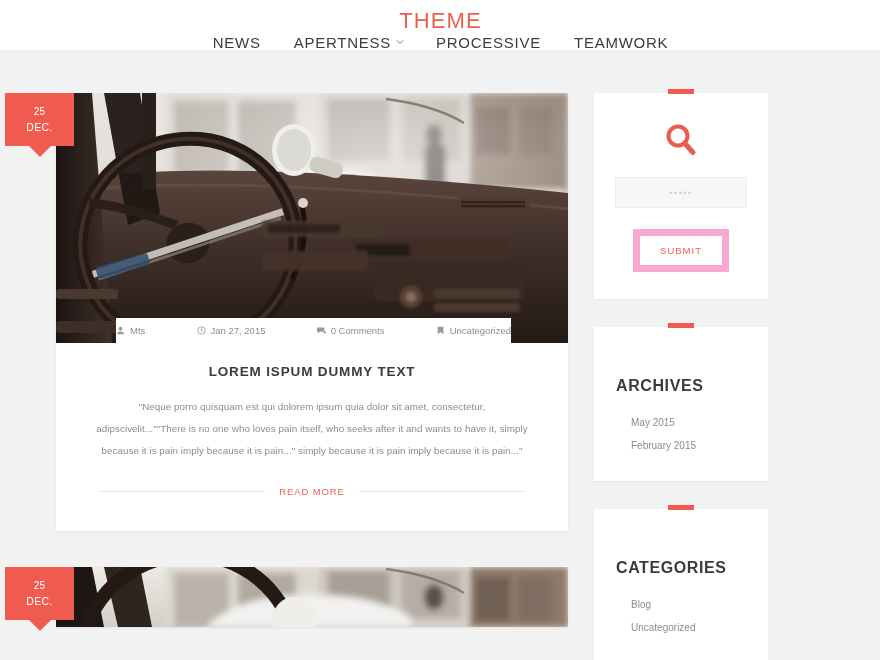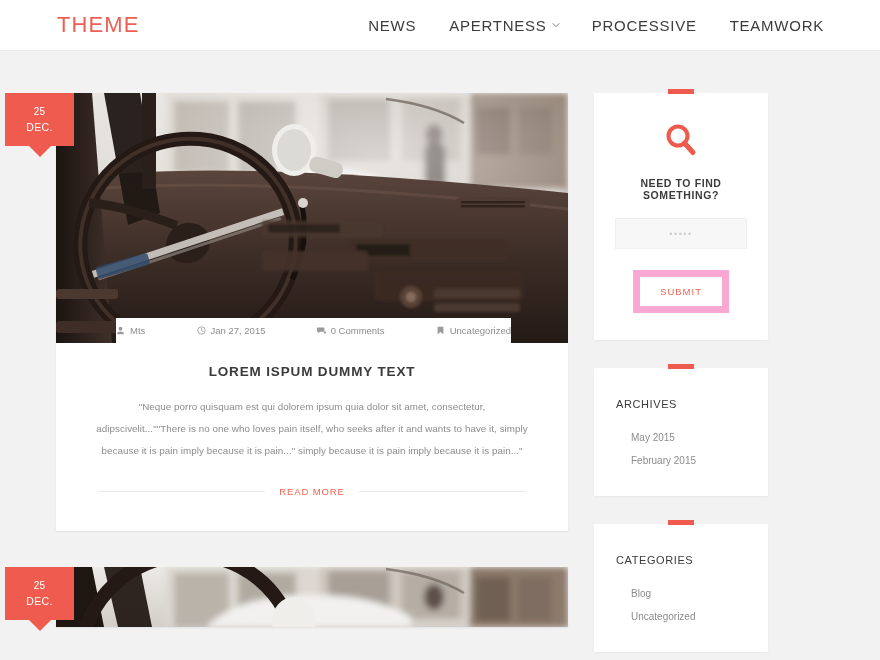--- a/index.html
+++ b/index.html
@@ -17,24 +17,25 @@
     -webkit-font-smoothing: antialiased;
   }
 
   
   .site-header {
     height: 51px;
     background: #ffffff;
     display: flex;
     align-items: center;
     justify-content: space-between;
-    padding: 0 56px 0 57px;
+    padding: 8px 56px 0 57px;
     border-bottom: 1px solid #ececec;
     position: relative;
     z-index: 20;
+    flex-direction: column;
   }
 
   .logo {
     font-size: 22px;
     letter-spacing: 1.1px;
     font-weight: 400;
     color: #ef5e52;
     font-family: "Liberation Sans", sans-serif;
     white-space: nowrap;
   }
@@ -264,26 +265,27 @@
     color: #ef6352;
     font-family: "Liberation Sans", sans-serif;
     font-size: 9.5px;
     letter-spacing: 1px;
     text-transform: uppercase;
     padding: 9px 20px;
     cursor: pointer;
   }
 
   .widget-title {
-    font-size: 11px;
-    font-weight: normal;
+    font-size: 16px;
+    font-weight: bold;
     letter-spacing: 0.6px;
     color: #3b3b3b;
     text-transform: uppercase;
     margin-bottom: 16px;
+    margin-top: 20px;
   }
 
   .widget-list { list-style: none; }
   .widget-list li {
     font-size: 10px;
     color: #8c8c8c;
     padding: 0 0 0 15px;
     line-height: 23px;
     cursor: pointer;
   }
@@ -533,21 +535,20 @@
 
   <aside class="sidebar-col">
 
     <section class="widget widget-search">
       <div class="search-icon">
         <svg viewBox="0 0 34 34" width="34" height="34">
           <circle cx="14" cy="13" r="9.5" fill="none" stroke="#ee5a4d" stroke-width="4"></circle>
           <path d="M20.5 20 L29 29.5" stroke="#ee5a4d" stroke-width="5" stroke-linecap="round"></path>
         </svg>
       </div>
-      <div class="search-heading">NEED TO FIND SOMETHING?</div>
       <input class="search-input" type="text" placeholder="•••••" style="">
       <button class="submit-btn">SUBMIT</button>
     </section>
 
     <section class="widget widget-archives">
       <h3 class="widget-title">ARCHIVES</h3>
       <ul class="widget-list">
         <li>May 2015</li>
         <li>February 2015</li>
       </ul>

